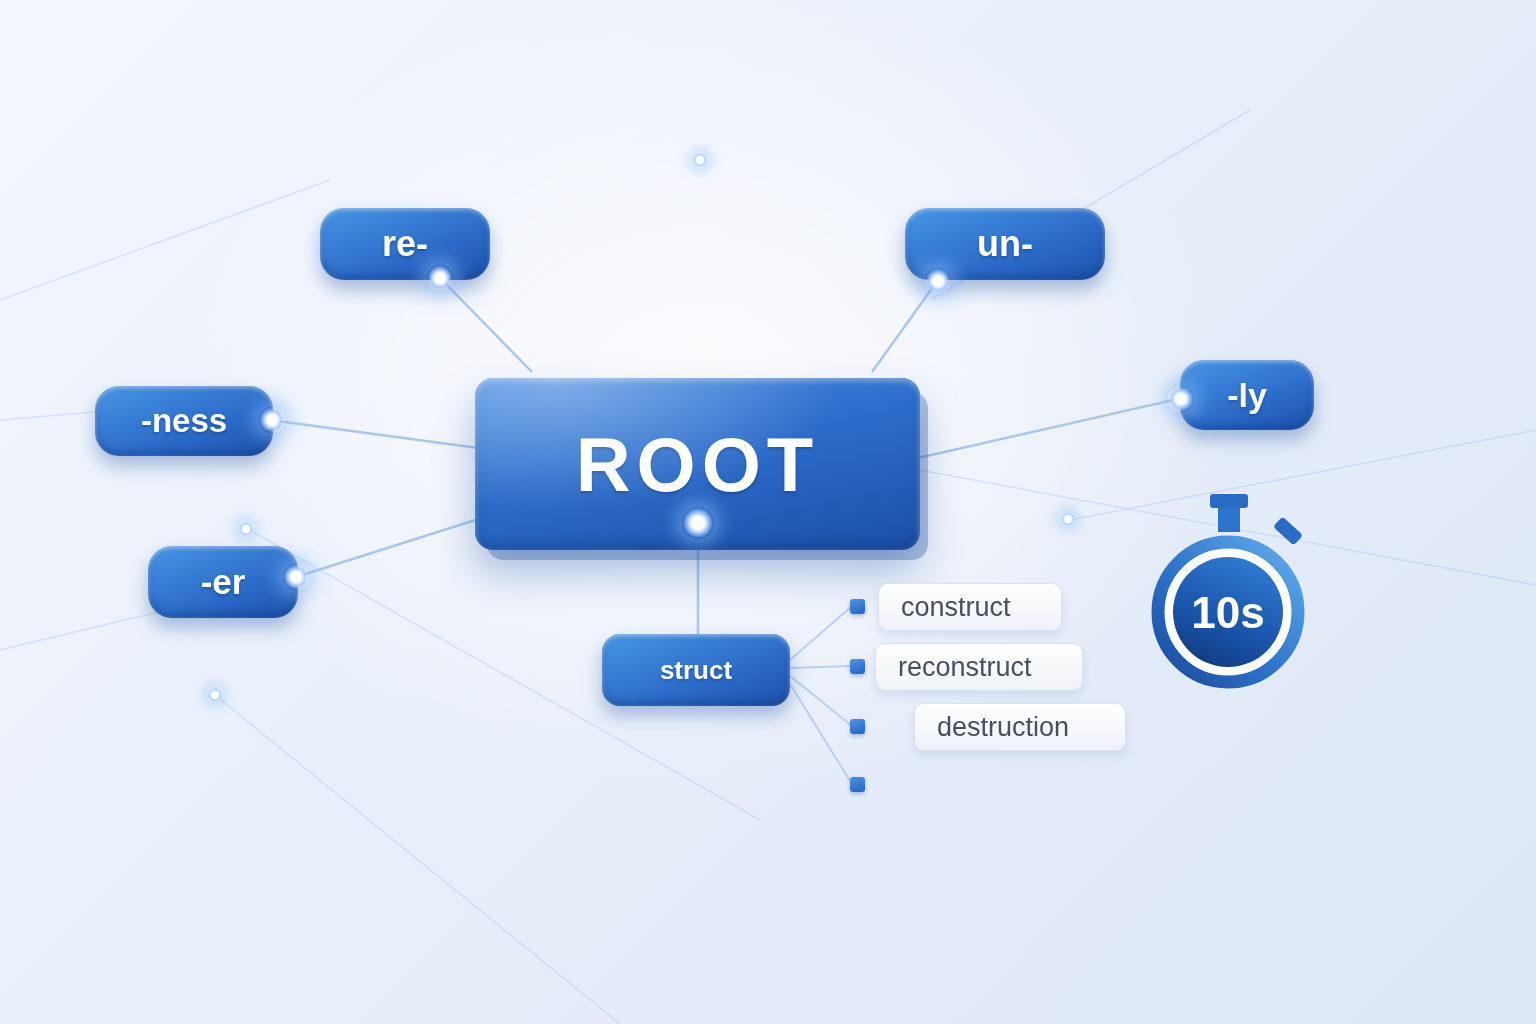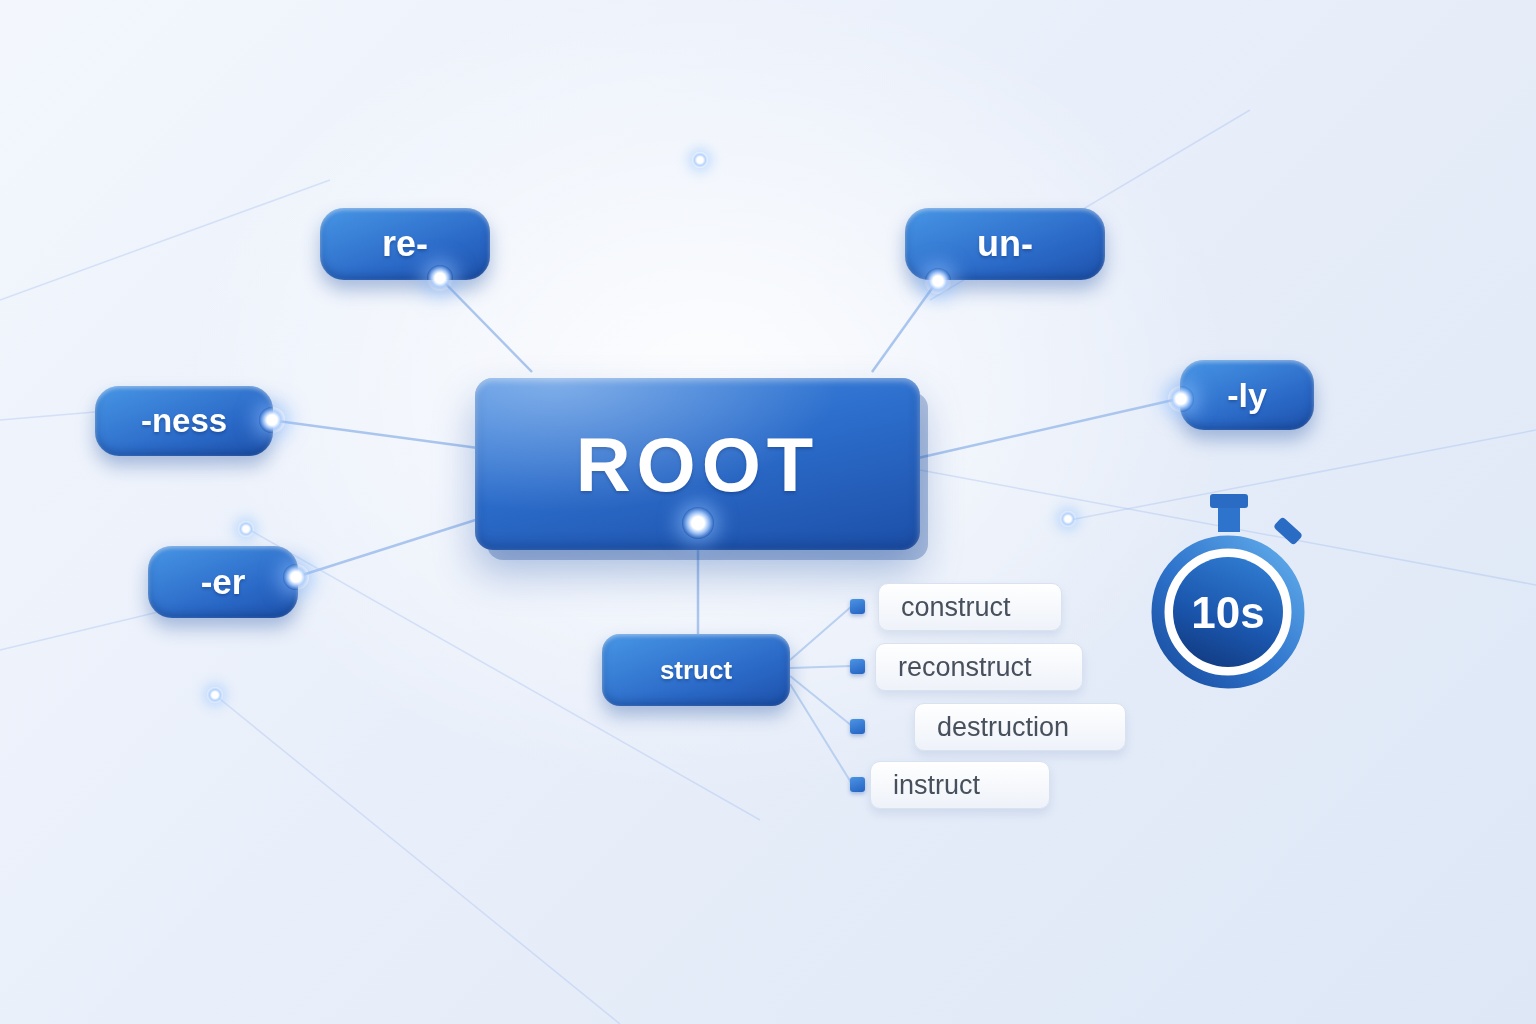--- a/index.html
+++ b/index.html
@@ -106,21 +106,20 @@
   <div class="tick" style="left:850px;top:599px;"></div>
   <div class="pill" style="left:878px;top:583px;width:160px;height:46px;text-align:right;">construct</div>
 
   <div class="tick" style="left:850px;top:659px;"></div>
   <div class="pill" style="left:875px;top:643px;width:184px;height:46px;">reconstruct</div>
 
   <div class="tick" style="left:850px;top:719px;"></div>
   <div class="pill" style="left:914px;top:703px;width:188px;height:46px;">destruction</div>
 
   <div class="tick" style="left:850px;top:777px;"></div>
-  <div class="pill" style="left:870px;top:761px;width:156px;height:46px;">instruct</div>
 
   <div class="glow" style="left:440px;top:278px;"></div>
   <div class="glow" style="left:938px;top:281px;"></div>
   <div class="glow" style="left:272px;top:420px;"></div>
   <div class="glow" style="left:296px;top:577px;"></div>
   <div class="glow" style="left:1181px;top:399px;"></div>
   <div class="glow" style="left:698px;top:523px;width:32px;height:32px;"></div>
   <div class="glow small" style="left:246px;top:529px;"></div>
   <div class="glow small" style="left:215px;top:695px;"></div>
   <div class="glow small" style="left:1068px;top:519px;"></div>

